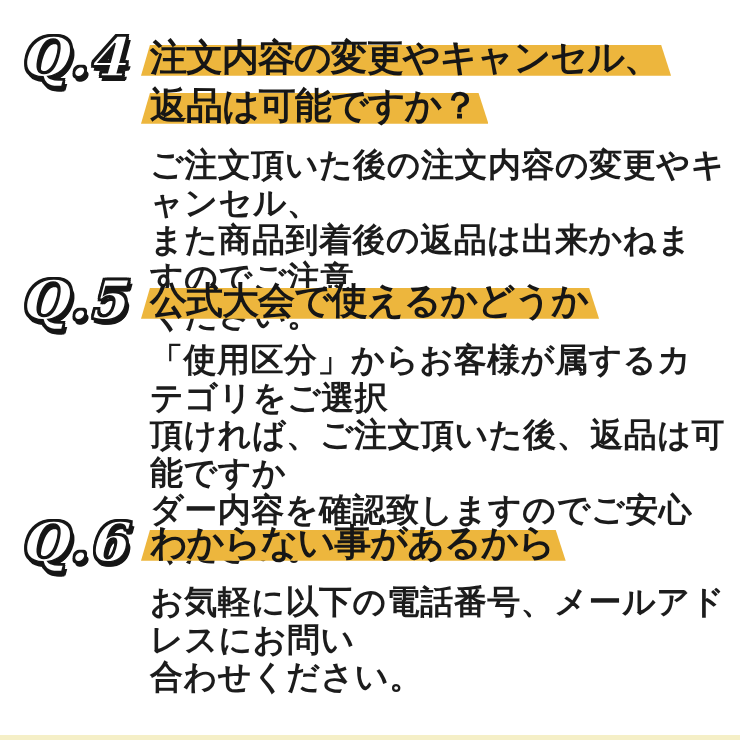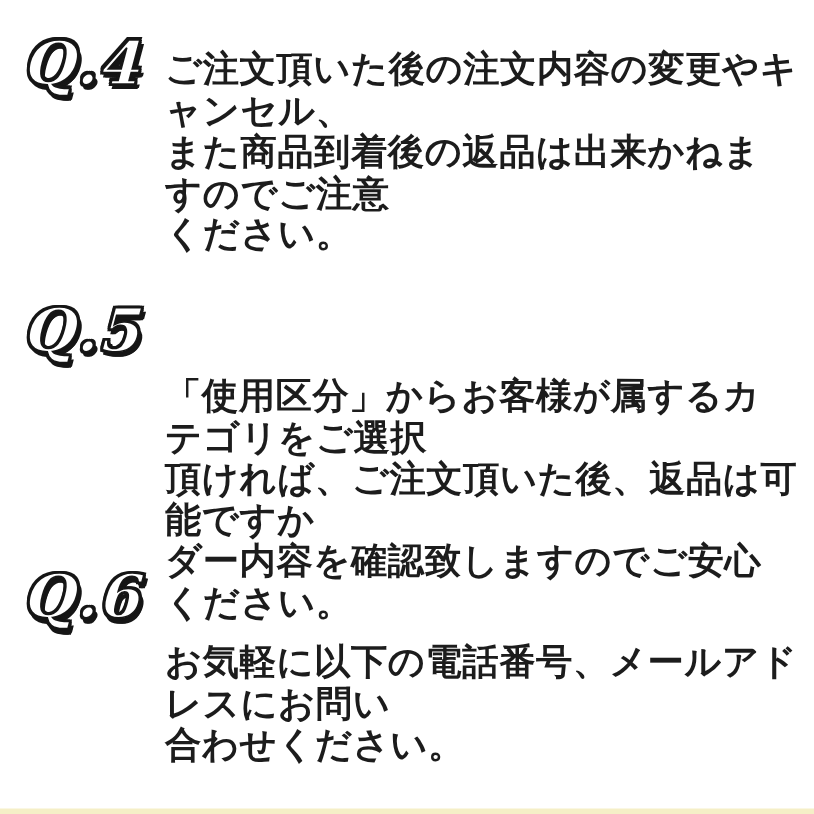--- a/index.html
+++ b/index.html
@@ -104,47 +104,51 @@
 </head>
 <body>
 
 <div class="page">
 
   <section class="faq-item" id="item-0">
     <div class="q-label">
       <span class="q-num">Q.4</span>
     </div>
     <div class="q-content">
+      <h2 class="q-title">
+        <span class="hl">注文内容の変更やキャンセル、</span><br>
+        <span class="hl">返品は可能ですか？</span>
+      </h2>
       <p class="q-answer">ご注文頂いた後の注文内容の変更やキャンセル、
 また商品到着後の返品は出来かねますのでご注意
 ください。</p>
     </div>
   </section>
 
   <section class="faq-item" id="item-1">
     <div class="q-label">
       <span class="q-num">Q.5</span>
     </div>
     <div class="q-content">
       <h2 class="q-title">
-        <br>
+        <span class="hl">公式大会で使えるかどうか</span><br>
       </h2>
       <p class="q-answer">「使用区分」からお客様が属するカテゴリをご選択
 頂ければ、ご注文頂いた後、返品は可能ですか
 ダー内容を確認致しますのでご安心ください。</p>
     </div>
   </section>
 
   <section class="faq-item" id="item-2">
     <div class="q-label">
       <span class="q-num">Q.6</span>
     </div>
     <div class="q-content">
       <h2 class="q-title">
-        <br>
+        <span class="hl">わからない事があるから</span><br>
       </h2>
       <p class="q-answer">お気軽に以下の電話番号、メールアドレスにお問い
 合わせください。</p>
     </div>
   </section>
 
   <div class="bottom-strip"></div>
 </div>
 
 </body></html>

